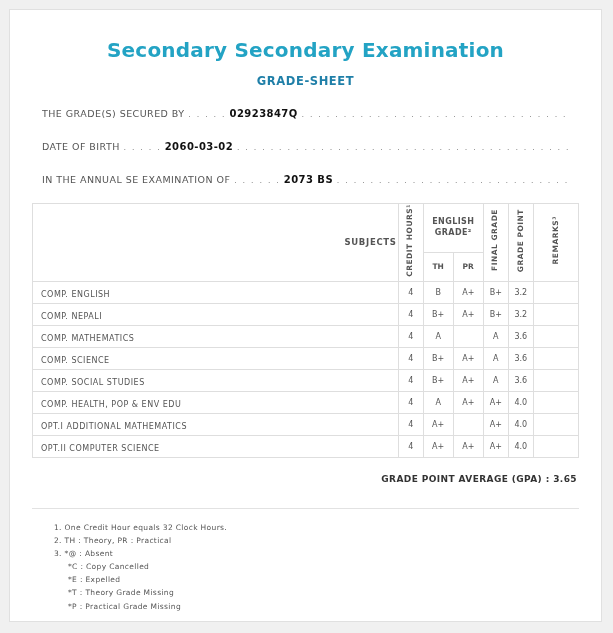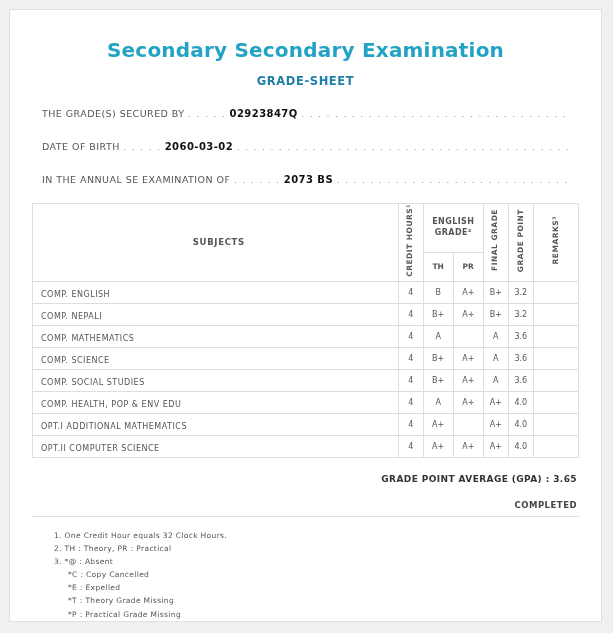--- a/index.html
+++ b/index.html
@@ -72,21 +72,21 @@
     border-collapse: collapse;
     margin-top: 18px;
     font-family: "DejaVu Sans", sans-serif;
   }
   table.grades th, table.grades td {
     border: 1px solid #dedede;
     color: #555;
   }
   .head-subjects {
     width: 355px;
-    text-align: center;
+    text-align: right;
     padding-left: 8px;
     font-size: 8.5px;
     letter-spacing: 0.7px;
     font-weight: bold;
     vertical-align: middle;
     height: 66px;
     margin-left: 36px;
   }
   .vert {
     writing-mode: vertical-rl;
@@ -149,21 +149,21 @@
     text-align: right;
     font-size: 8.5px;
     font-weight: bold;
     color: #444;
     letter-spacing: 0.5px;
     margin-top: 16px;
     padding-right: 2px;
     font-family: "DejaVu Sans", sans-serif;
   }
   .notes-box {
-    margin-top: 6px;
+    margin-top: 24px;
     border: 1px solid #e2e2e2;
     border-left: none;
     border-right: none;
     padding: 12px 0 14px 0;
   }
   .notes {
     padding-left: 22px;
     font-size: 7.5px;
     color: #555;
     line-height: 1.75;
@@ -296,21 +296,20 @@
             <td class="num">A+</td>
             <td class="num">A+</td>
             <td class="num">A+</td>
             <td class="num">4.0</td>
             <td class="blank"></td>
           </tr>
         </tbody>
     </table>
 
     <div class="gpa-row">GRADE POINT AVERAGE (GPA) : 3.65</div>
-    <div class="completed">COMPLETED</div>
 
     <div class="notes-box">
       <div class="notes" id="notes-list">
           <div>1. One Credit Hour equals 32 Clock Hours.</div>
           <div>2. TH : Theory, PR : Practical</div>
           <div>3. *@ : Absent</div>
           <div class="sub">*C : Copy Cancelled</div>
           <div class="sub">*E : Expelled</div>
           <div class="sub">*T : Theory Grade Missing</div>
           <div class="sub">*P : Practical Grade Missing</div>

